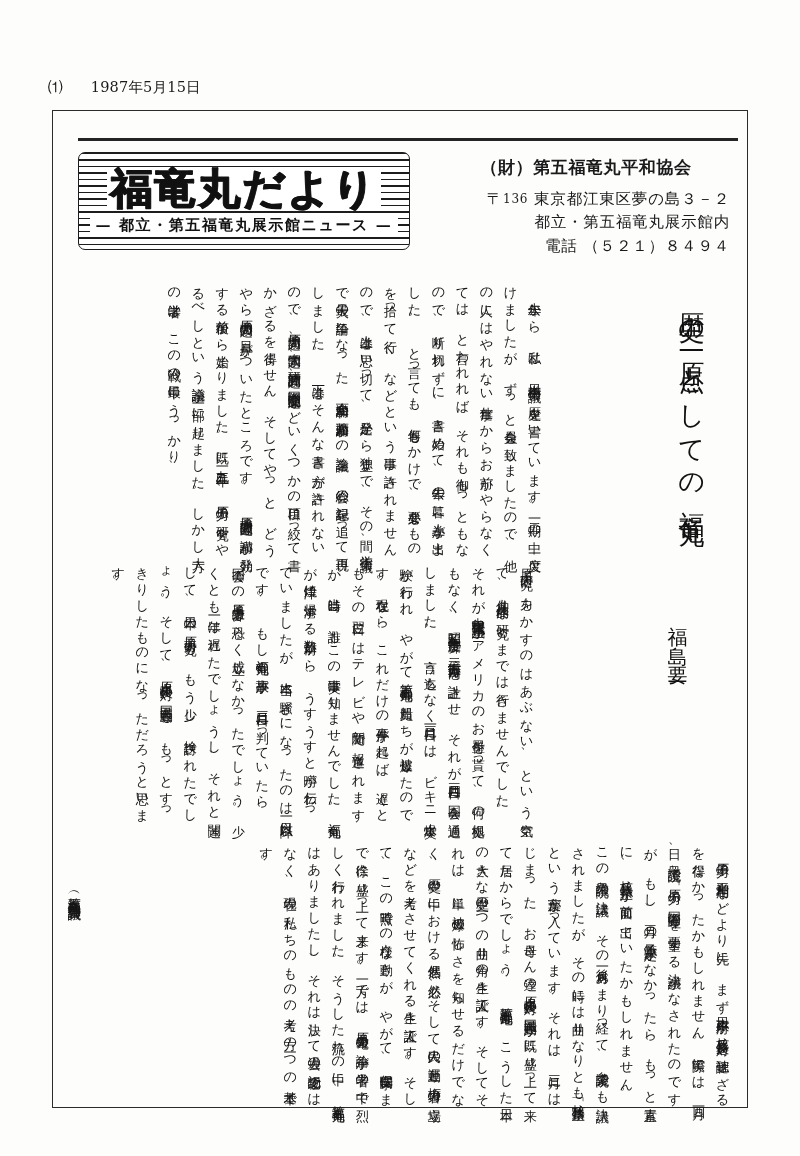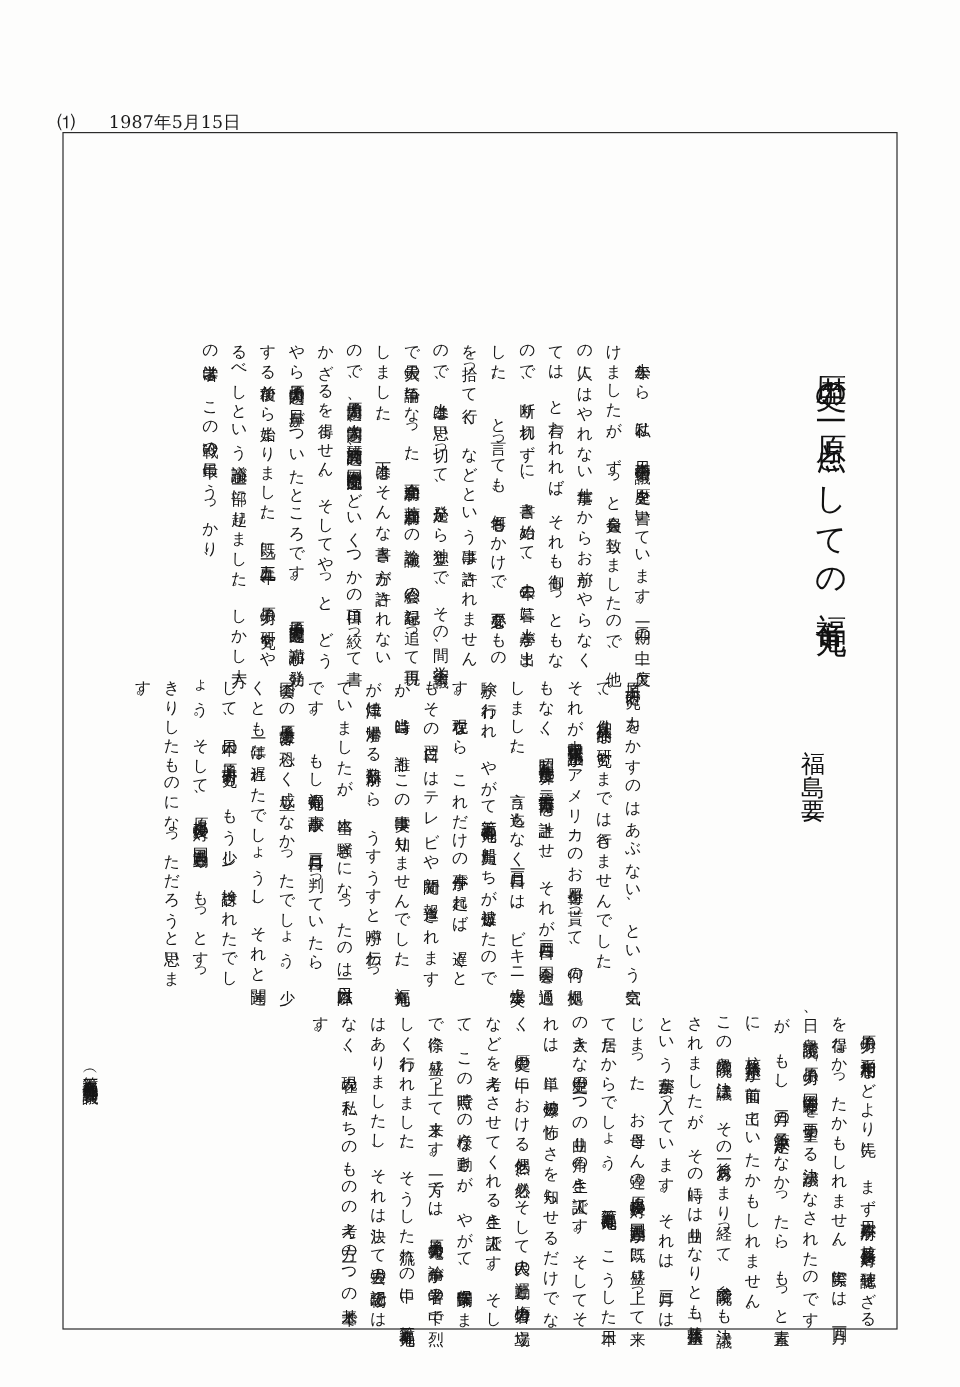--- a/index.html
+++ b/index.html
@@ -29,21 +29,21 @@
     left: 44px;
     right: 44px;
     height: 26px;
     display: flex;
     align-items: baseline;
     font-size: 14.5px;
     letter-spacing: 0.2px;
     white-space: nowrap;
   }
   .rh-page-no { margin-left: 4px; }
-  .rh-date { margin-left: 28px; margin-top: 15px; }
+  .rh-date { margin-left: 28px; }
   .rh-title { margin-left: 90px; letter-spacing: 1.1px; }
 
   
   .frame {
     position: absolute;
     left: 52px;
     top: 110px;
     width: 696px;
     height: 998px;
     border: 1.4px solid #2b2b2b;
@@ -214,20 +214,40 @@
 
 <div class="page">
 
   <div class="running-head">
     <span class="rh-page-no">⑴</span>
     <span class="rh-date">1987年5月15日</span>
   </div>
 
   <div class="frame"></div>
 
+  <div class="masthead">
+    <div class="masthead-rule"></div>
+
+    <div class="logo-box">
+      <div class="logo-inner">
+        <div class="logo-title">福竜丸だより</div>
+        <div class="logo-sub">— 都立・第五福竜丸展示館ニュース —</div>
+      </div>
+    </div>
+
+    <div class="publisher">
+      <div class="pub-org">（財）第五福竜丸平和協会</div>
+      <div class="pub-line">
+        <span>〒</span><span class="pub-zip">136</span>
+        <span>東京都江東区夢の島３－２</span>
+      </div>
+      <div class="pub-line">都立・第五福竜丸展示館内</div>
+      <div class="pub-line">電話 （５２１）８４９４</div>
+    </div>
+  </div>
 
   <div class="headline">歴史の一原点としての福竜丸</div>
   <div class="byline">福 島 要 一</div>
 
   <div class="vblock block-a">　去年から、私は、日本学術会議の歴史を書いています。一二期の中、一度欠けましたが、ずっと会員を致しましたので、他の人にはやれない仕事だからお前がやらなくては、と言われれば、それも御もっともなので、断り切れずに、書き始めて、去年の暮に上巻が出ました。　と言っても、何巻もかけで、必要なものを拾って行く、などという事は許されませんので、上巻は思い切って、発足から独立まで、その間、学術会議で最大の論争になった、全面講和か片面講和かの論議を、総会の記録を追って再現しました。　下巻はそんな書き方が許されないので、原子力問題、大学問題、研究計画問題、国際交流問題などいくつかの項目に絞って書かざるを得ません。そしてやっと、どうやら原子力問題の目鼻がついたところです。　原子力研究問題は講和が発効する前後から始まりました。既に一九五二年に、原子力の研究をやるべしという議論が一部に起りました。しかし大方の学者は、この冷戦の最中にうっかり、</div>
   <div class="vblock block-b">原子力研究に力をかすのはあぶない、という空気で、仲々具体的な研究とまでは行きませんでした。　それが中曽根康弘代議士がアメリカのお墨付を貰って、何の根拠もなく、昭和二九年度予算に二億三千五百万円を計上させ、それが三月四日に国会を通過しました。　言う迄もなく三月一日には、ビキニ水爆実験が行われ、やがて第五福竜丸の船員たちが被爆したのです。現在なら、これだけの事件が起れば、遅くともその翌日にはテレビや新聞で報道されますが、当時は、誰もこの事実は知りませんでした。福竜丸が焼津に帰港する数日前から、うすうすと噂が伝わっていましたが、本当に騒ぎになったのは一六日以降です。　もし福竜丸の事故が、三月二日に判っていたら、国会での原子力予算は恐らく成立しなかったでしょう。少くとも一年は遅れたでしょうし、それと関連して、日本の原子力研究も、もう少し、検討されたでしょう。そして、原水爆反対の国民運動も、もっとすっきりしたものになっただろうと思います。</div>
   <div class="vblock block-c">　原子力の平和利用などより先に、まず日本政府が核兵器反対を確認せざるを得なかったかもしれません。実際には、四月一日、衆議院で「原子力の国際管理」を要望する決議がなされたのですが、もし、三月の予算決定がなかったら、もっと素直に、核兵器禁止が前面に出ていたかもしれません。　この衆議院の決議は、その後一月あまり経って、参議院でも決議されましたが、その時には曲りなりとも「核兵器禁止」という言葉が入っています。それは、三月にはじまった、お母さん達の原水爆反対の国民運動が既に盛り上って来て居たからでしょう。　第五福竜丸は、こうした日本の大きな歴史の一つの曲り角の生き証人です。そしてそれは、単に被爆の怖しさを知らせるだけでなく、歴史の中における偶然と必然、そして人民の運動と権力者の立場などを考えさせてくれる生き証人です。そして、この時点での様々な動きが、やがて、安保闘争にまで徐々に盛り上って来ます。一方では、原子力発電の論争が学者の中で烈しく行われました。そうした流れの中に、第五福竜丸はありましたし、それは決して過去の記念物ではなく、現在の私たちのものの考え方の一つの基本です。</div>
 
   <div class="credit">（第五福竜丸平和協会評議員）</div>
 

